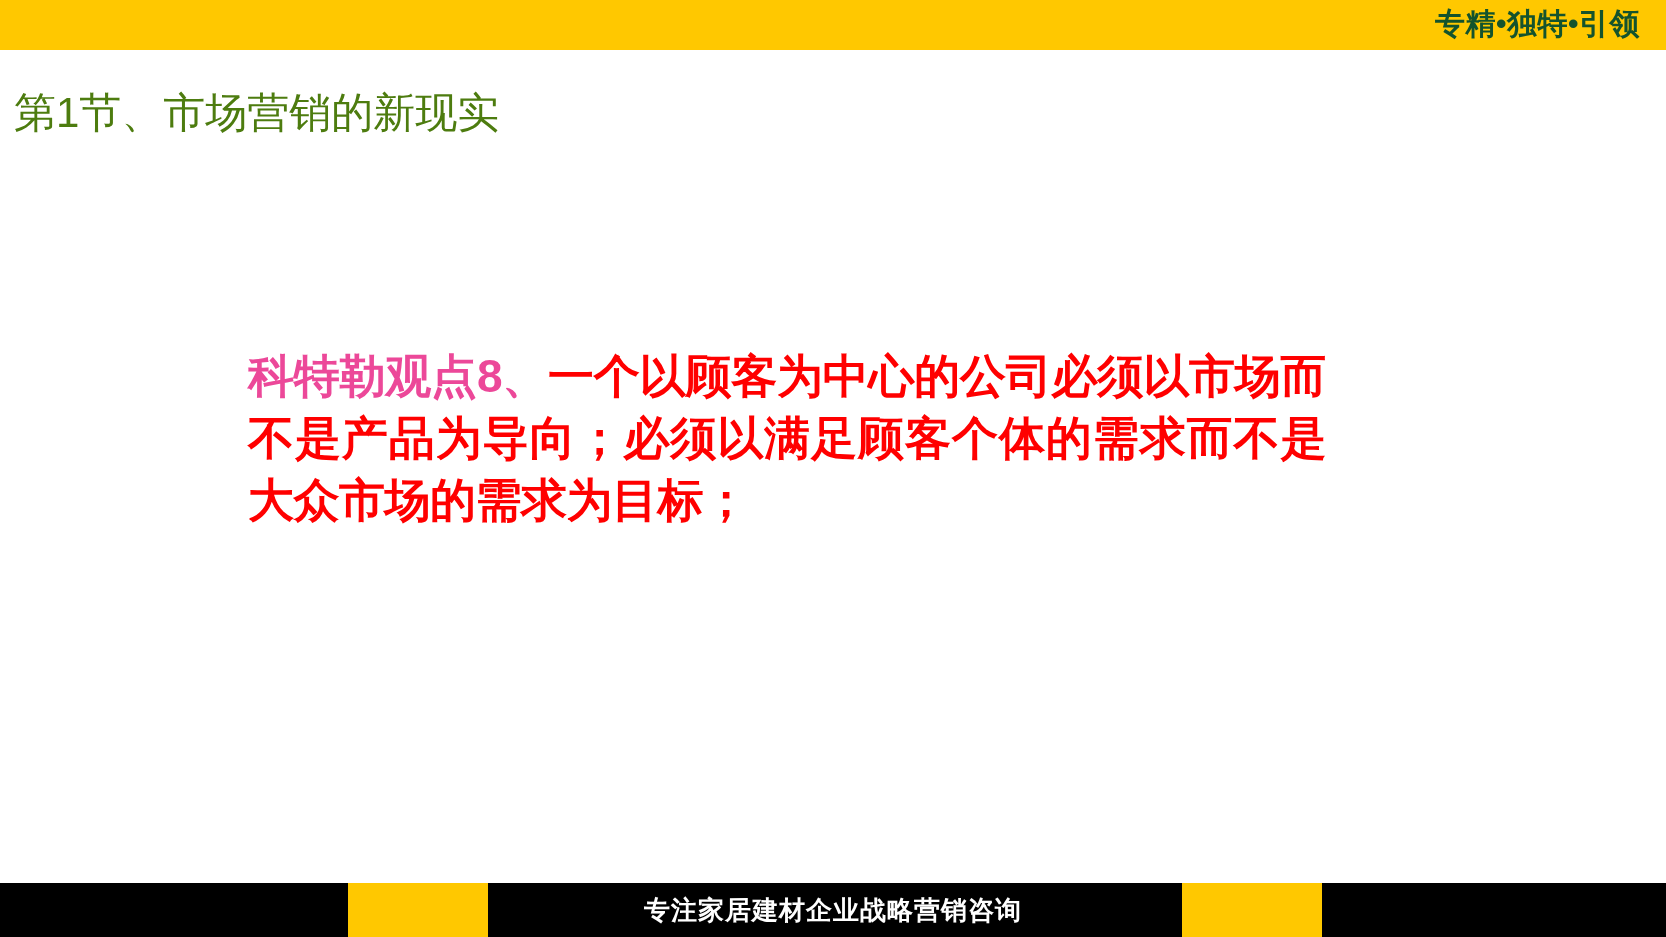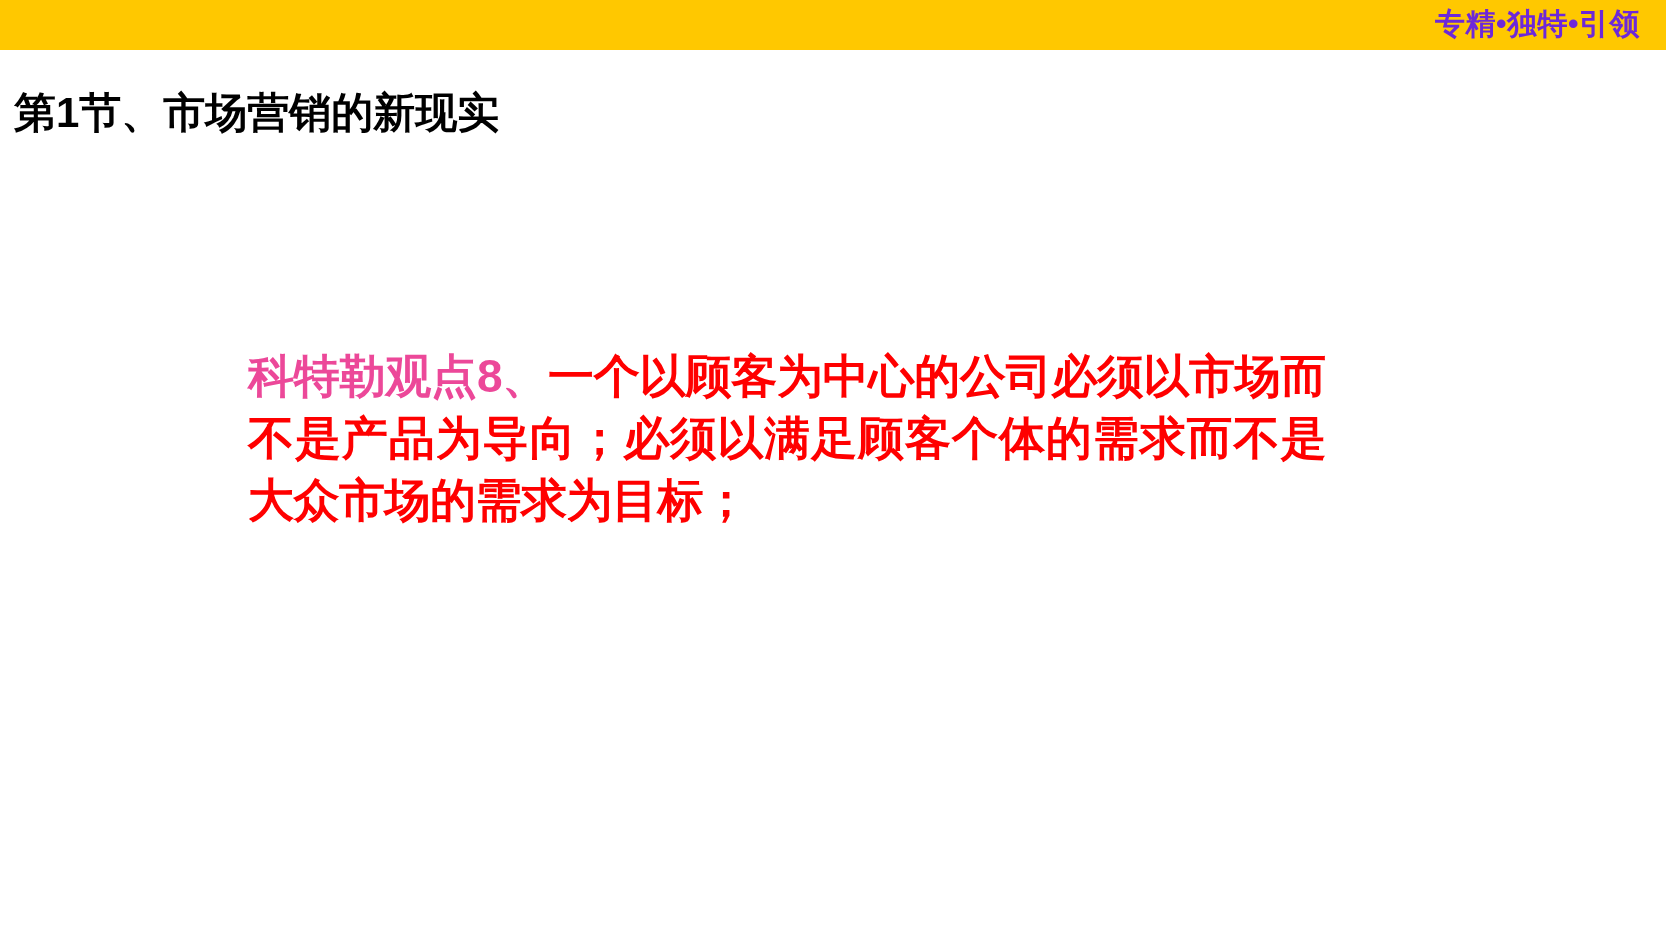--- a/index.html
+++ b/index.html
@@ -32,35 +32,35 @@
     width: 1666px;
     height: 50px;
     background: #FFC800;
   }
   .header-tagline {
     position: absolute;
     right: 26px;
     top: 0;
     height: 50px;
     line-height: 48px;
-    color: #6d28d9;
+    color: #14532d;
     font-size: 30px;
     font-weight: bold;
     letter-spacing: 0.5px;
     white-space: nowrap;
   }
 
   
   .section-title {
     position: absolute;
     left: 14px;
     top: 88px;
     font-size: 42px;
-    font-weight: bold;
-    color: #000000;
+    font-weight: normal;
+    color: #4d7c0f;
     letter-spacing: 0px;
     white-space: nowrap;
     line-height: 1.2;
   }
 
   
   .statement {
     position: absolute;
     left: 248px;
     top: 345px;
@@ -121,14 +121,19 @@
   <div class="header-band">
     <div class="header-tagline">专精•独特•引领</div>
   </div>
 
   <div class="section-title">第1节、市场营销的新现实</div>
 
   <div class="statement">
     <span class="lead">科特勒观点8、</span><span class="body-red">一个以顾客为中心的公司必须以市场而不是产品为导向；必须以满足顾客个体的需求而不是大众市场的需求为目标；</span>
   </div>
 
+  <div class="footer-bar">
+    <div class="footer-swatch left"></div>
+    <div class="footer-swatch right"></div>
+    <div class="footer-text">专注家居建材企业战略营销咨询</div>
+  </div>
 
 </div>
 
 </body></html>

